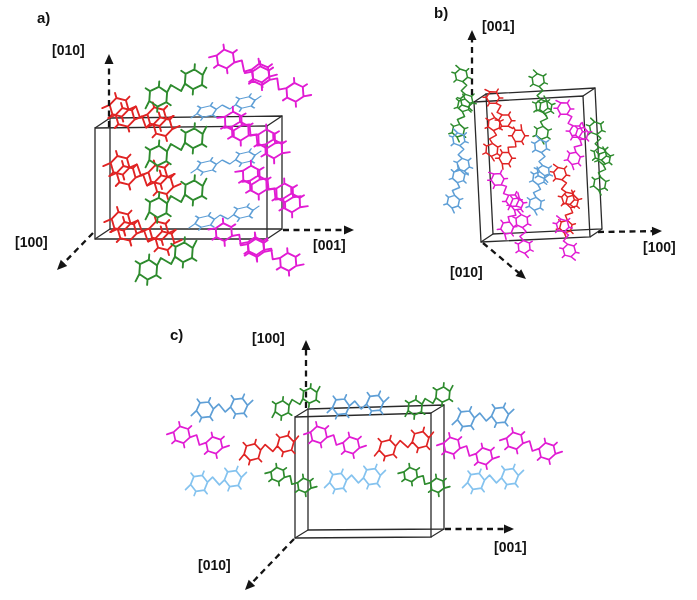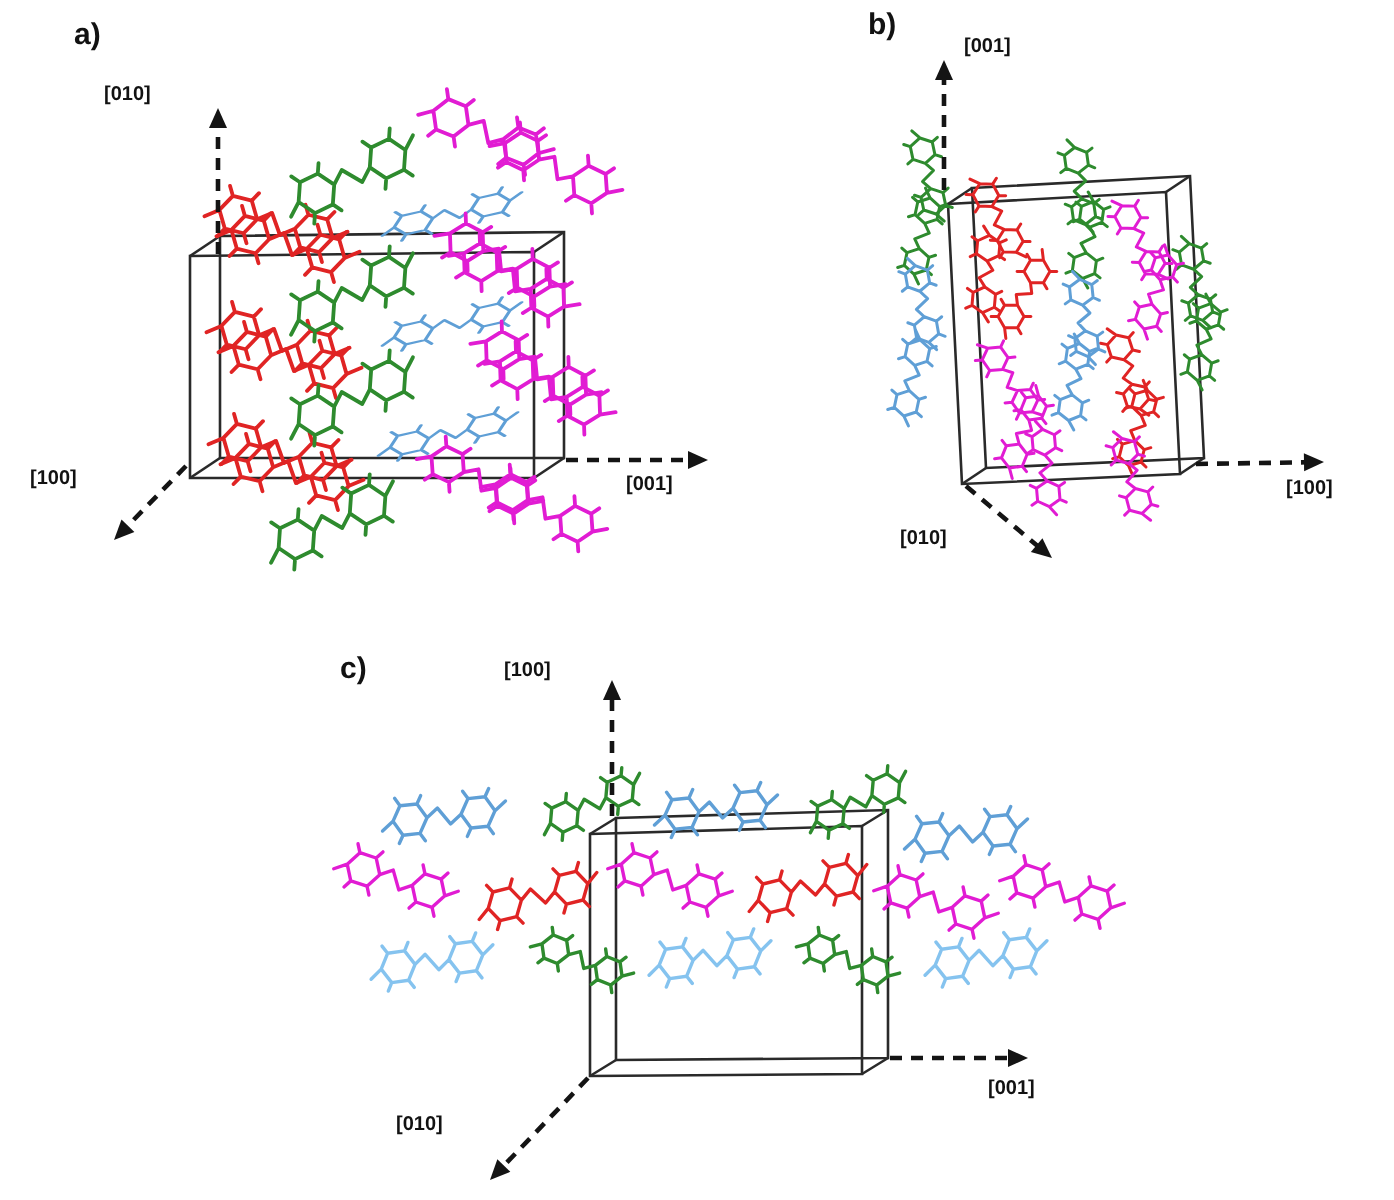--- a/index.html
+++ b/index.html
@@ -1,19 +1,19 @@
 <!DOCTYPE html>
 <html><head>
 <meta charset="utf-8">
 <style>
   html,body{margin:0;padding:0;background:#ffffff;}
   .fig{position:relative;width:697px;height:600px;background:#ffffff;overflow:hidden;
        font-family:"Liberation Sans",sans-serif;}
   .fig svg{position:absolute;left:0;top:0;}
-  .lbl{position:absolute;font-weight:bold;color:#121212;font-size:10px;line-height:1;
+  .lbl{position:absolute;font-weight:bold;color:#121212;font-size:14px;line-height:1;
        white-space:nowrap;letter-spacing:0px;}
   .panel-letter{font-size:15px;}
 </style>
 </head>
 <body>
 
 <div class="fig">
   <svg id="canvas" width="697" height="600" viewBox="0 0 697 600">
       <g>
         <g>

